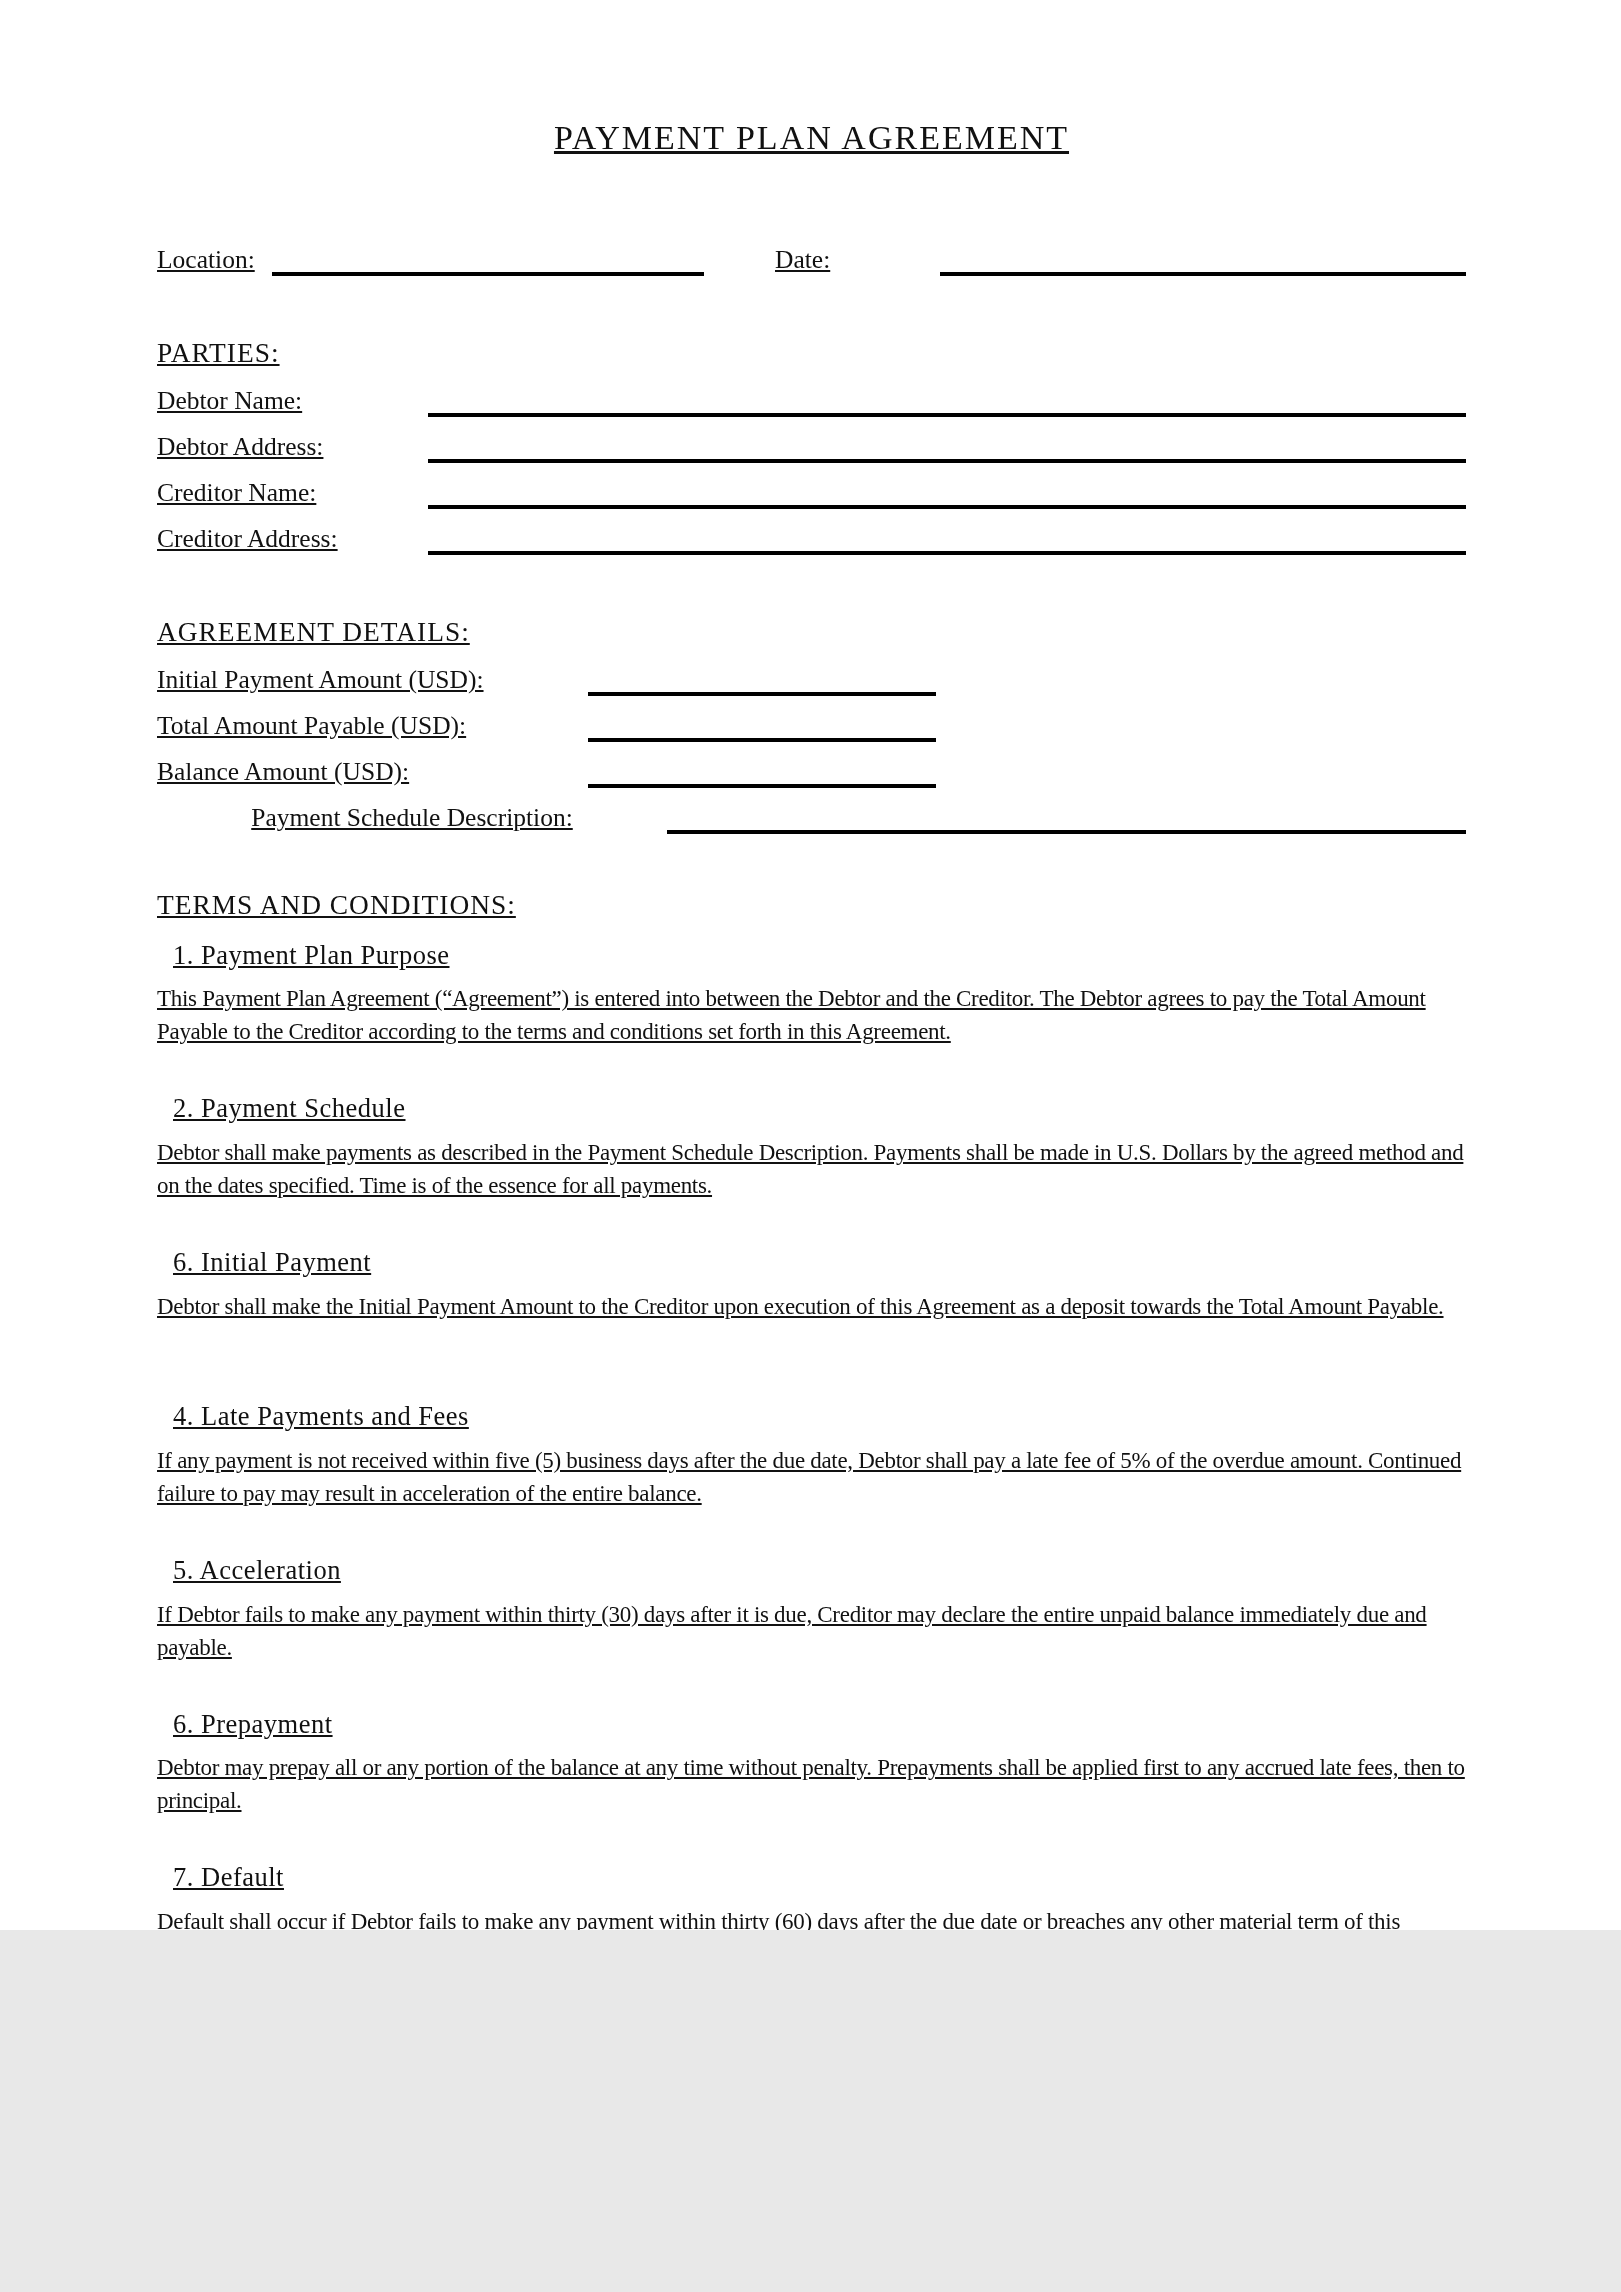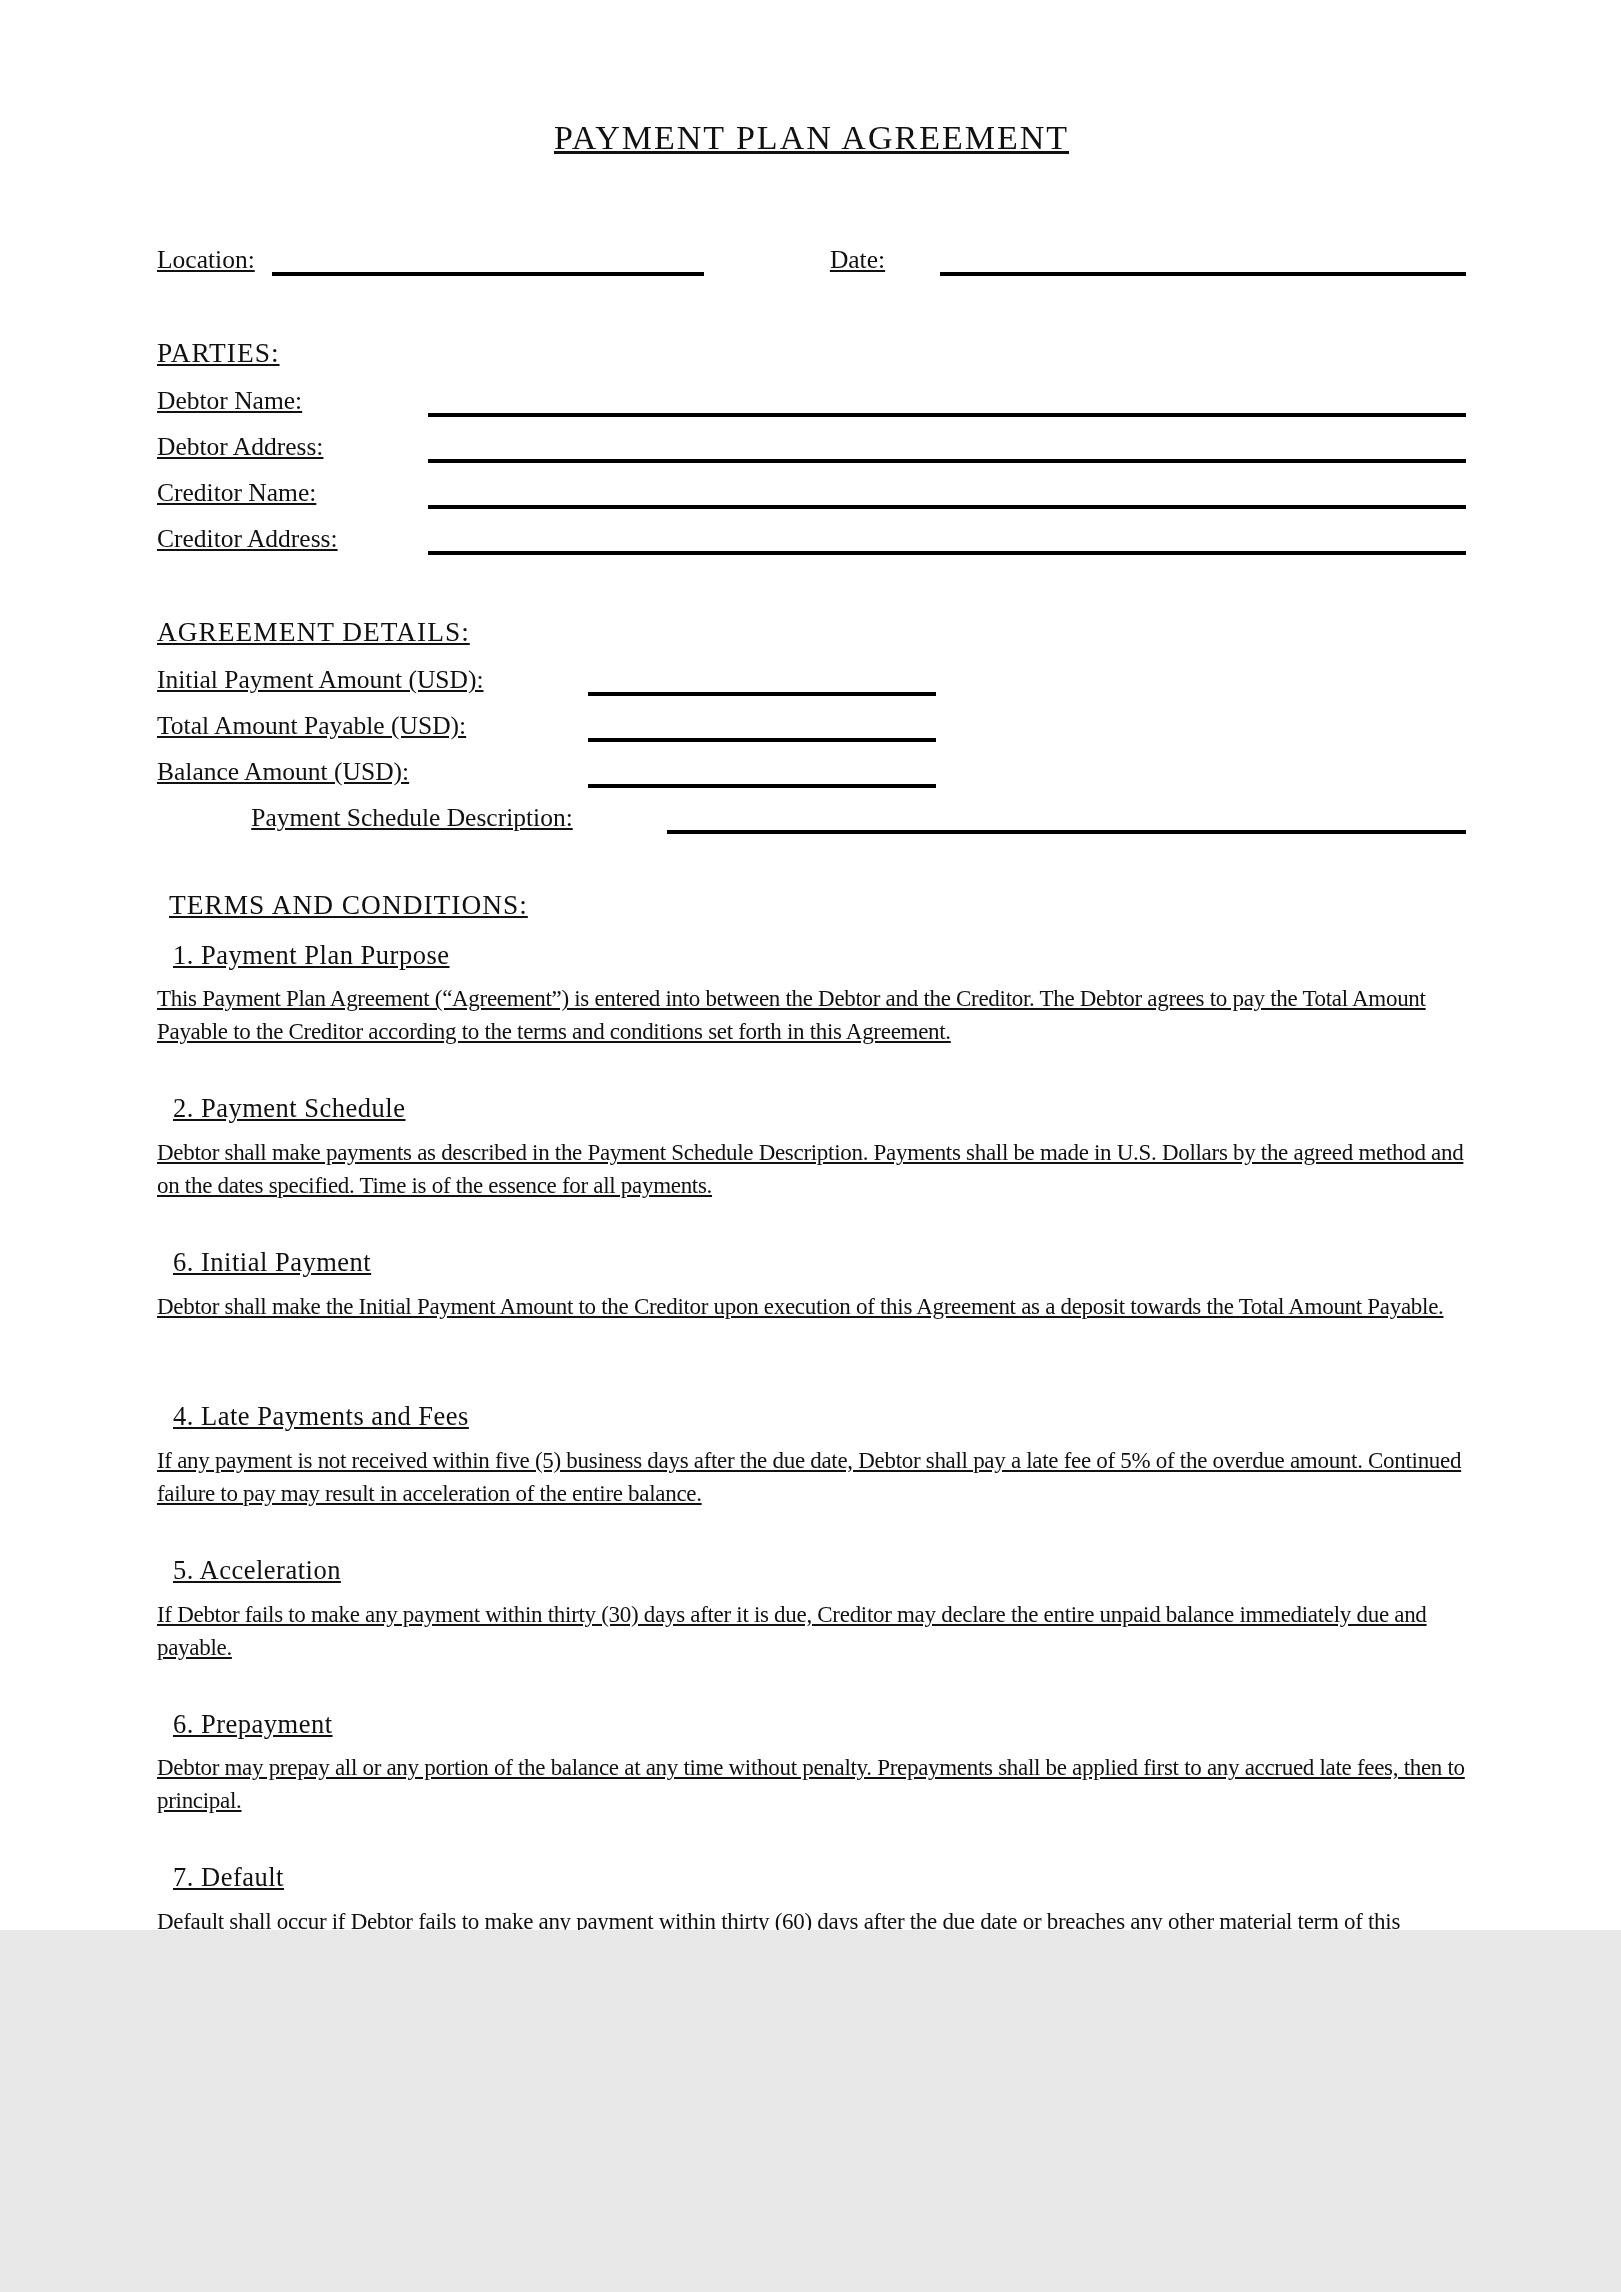--- a/index.html
+++ b/index.html
@@ -23,27 +23,27 @@
     letter-spacing:2px;
     white-space:nowrap;
   }
   
   .frow { display:flex; align-items:flex-end; height:46px; }
   .frow .flabel { font-size:25.5px; line-height:33px; flex:none; }
   .rule { height:3.9px; background:#000; flex:1; }
   .row-hdr { margin-top:71px; }
   .row-hdr .flabel.loc { width:115px; }
   .rule.loc-line { width:432px; flex:none; }
-  .row-hdr .flabel.date { width:165px; margin-left:71px;text-align:center; }
+  .row-hdr .flabel.date { width:165px; margin-left:71px; }
   .h-section {
     margin:59px 0 0 0;
     font-size:27.4px; line-height:36px; letter-spacing:1px;
     font-weight:normal;
   }
-  .h-terms { margin-top:53px;margin-left:12px; }
+  .h-terms { margin-top:53px; }
   .plabel { width:271px; }      
   .dlabel { width:431px; }      
   .slabel { width:510px;text-align:center; }      
   .rule.short { width:348px; flex:none; }
   .h-sub {
     margin:35px 0 0 16px;
     font-size:26.5px; line-height:36px; letter-spacing:0.5px;
     font-weight:normal;
   }
   .h-sub.first { margin-top:13.7px; }

